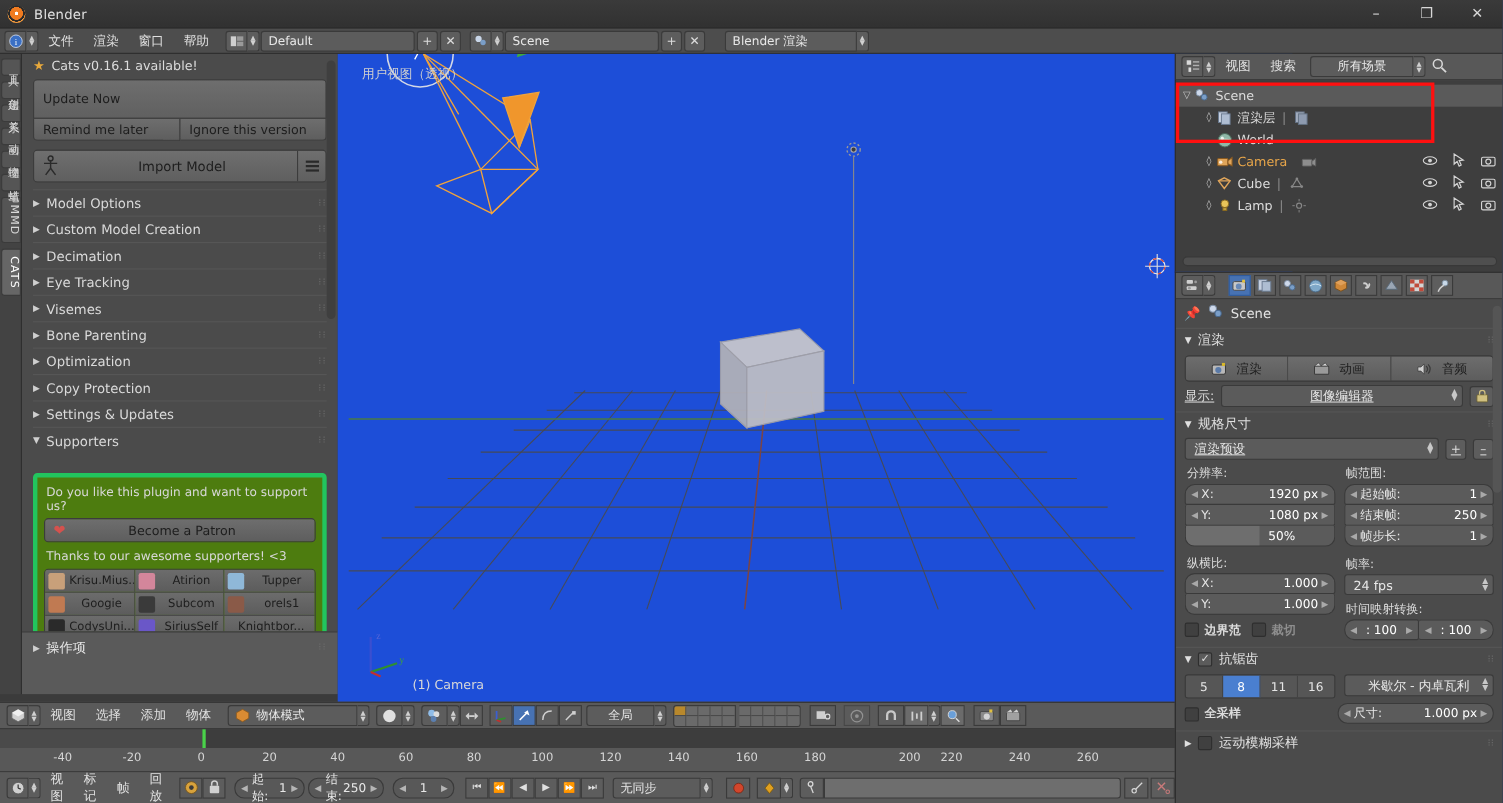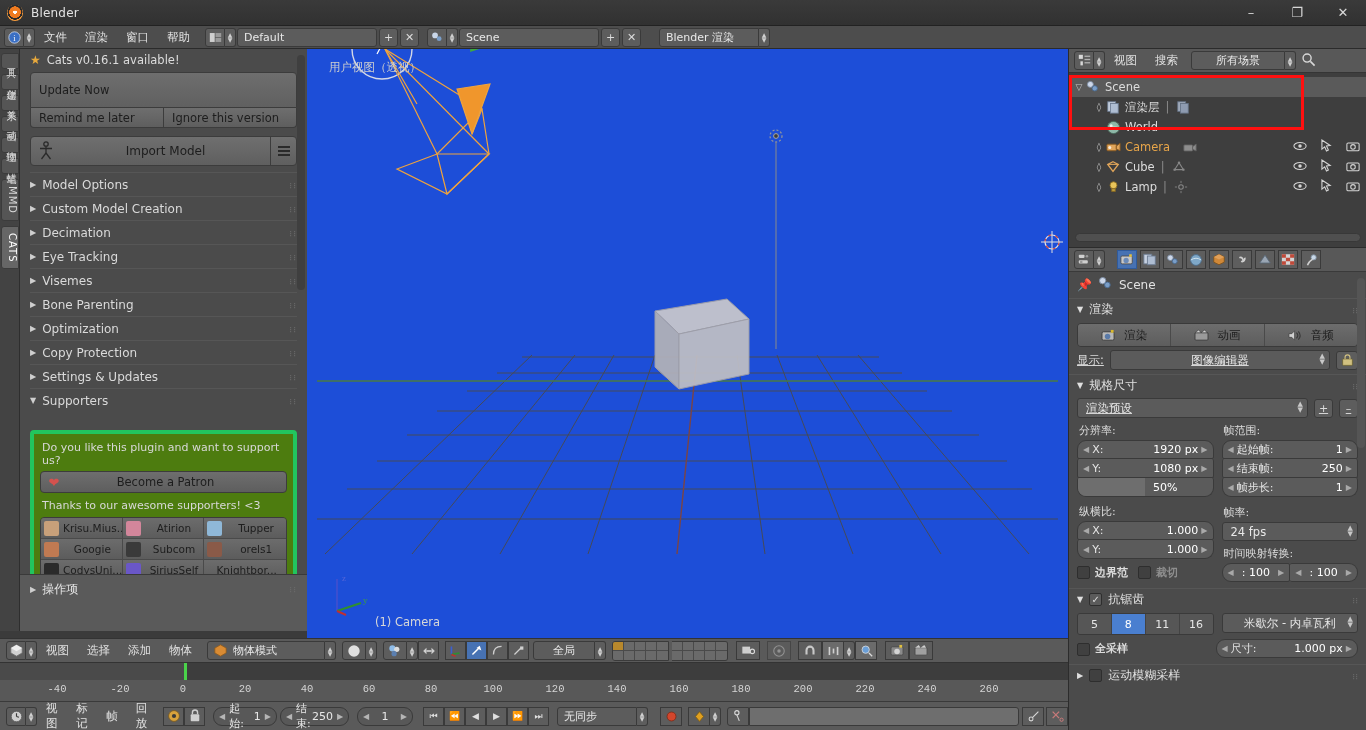--- a/index.html
+++ b/index.html
@@ -180,21 +180,21 @@
   .tgl.on { background: #4772b3; }
   .tgl.sel { background: #6b6b6b; }
 
   
   .timeline-area {
     position: absolute; left: 0; top: 663px; width: 1068px; height: 67px;
     background: #484848;
   }
   .tl-strip { position: absolute; left:0; top: 0; width: 1068px; height: 17px; background: #3d3d3d; }
   .tl-strip .inrange { position:absolute; left:0; top:0; height:17px; background:#4a4a4a; }
-  .tl-ruler { position:absolute; left:0; top:17px; width: 1068px; height: 22px; background: #585858; border-bottom: 1px solid #3a3a3a; font-family: Liberation Mono, monospace;}
+  .tl-ruler { position:absolute; left:0; top:17px; width: 1068px; height: 22px; background: #585858; border-bottom: 1px solid #3a3a3a;}
   .tl-tick { position: absolute; top: 3px; color: #d5d5d5; font-size: 10.5px; transform: translateX(-50%); }
   .tl-playhead { position: absolute; top: 0; width: 3px; height: 17px; background: #4ad24a; }
   .tl-header {
     position: absolute; left:0; top: 39px; width: 1068px; height: 28px;
     background: #5a5a5a; display: flex; align-items: center; padding-left: 6px;
   }
   .numfield {
     height: 19px; background: #585858; border: 1px solid #3a3a3a; border-radius: 9px;
     display: flex; align-items: center; justify-content: space-between;
     padding: 0 5px; color: #e8e8e8; font-size: 11px;
@@ -372,21 +372,21 @@
       <div class="spin">
           <span>▲</span>
           <span>▼</span>
         </div>
       <div class="field" style="width:140px;margin-left:1px">Scene</div>
       <div class="sm-btn" style="margin-left:2px">+</div>
       <div class="sm-btn" style="margin-left:2px">✕</div>
     </div>
 
     <div class="grp" style="margin-left:18px">
-      <div class="field" style="width:100px;border-radius:3px 0 0 3px">Blender 渲染</div>
+      <div class="field" style="width:120px;border-radius:3px 0 0 3px">Blender 渲染</div>
       <div class="spin">
           <span>▲</span>
           <span>▼</span>
         </div>
     </div>
 
   </div>
 
   <div class="vtabs">
     <div class="vtab">工具</div>
@@ -824,21 +824,21 @@
       <div class="tl-tick" style="left:183px">0</div>
       <div class="tl-tick" style="left:245px">20</div>
       <div class="tl-tick" style="left:307px">40</div>
       <div class="tl-tick" style="left:369px">60</div>
       <div class="tl-tick" style="left:431px">80</div>
       <div class="tl-tick" style="left:493px">100</div>
       <div class="tl-tick" style="left:555px">120</div>
       <div class="tl-tick" style="left:617px">140</div>
       <div class="tl-tick" style="left:679px">160</div>
       <div class="tl-tick" style="left:741px">180</div>
-      <div class="tl-tick" style="left:803px">200</div>
+      <div class="tl-tick" style="left:827px">200</div>
       <div class="tl-tick" style="left:865px">220</div>
       <div class="tl-tick" style="left:927px">240</div>
       <div class="tl-tick" style="left:989px">260</div>
     </div>
 
     <div class="tl-header">
       <div class="grp">
         <div class="icon-sq">
           <svg width="13" height="13" viewBox="0 0 16 16">
               <circle cx="8" cy="8" r="6.5" fill="#cfcfcf" stroke="#5a5a5a"></circle>

